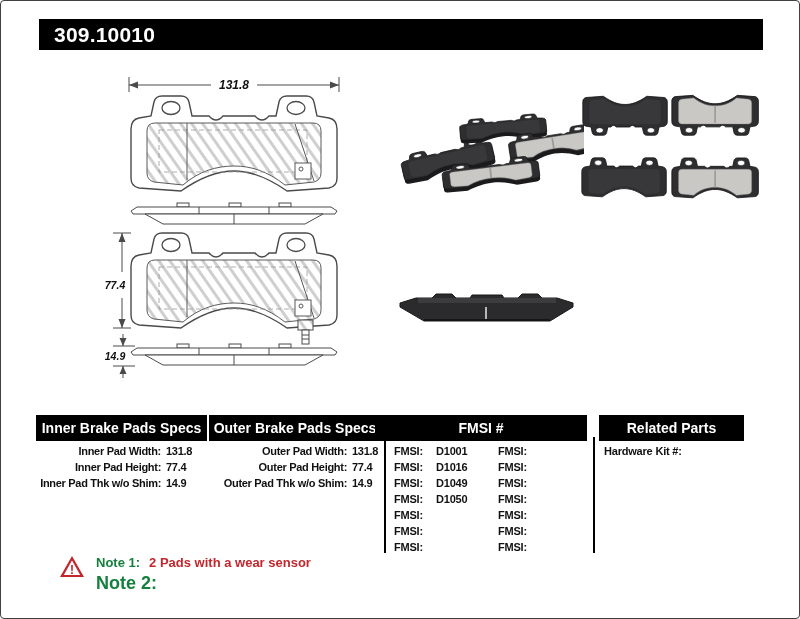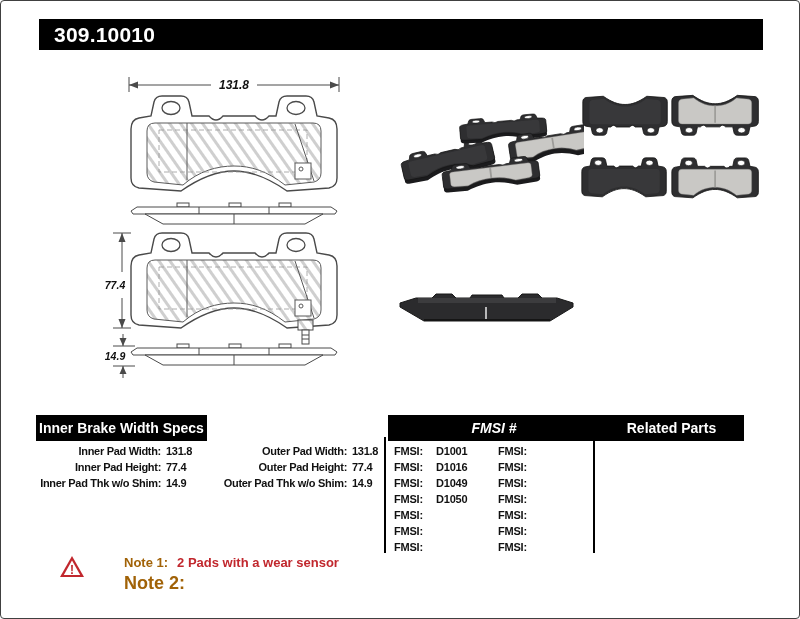--- a/index.html
+++ b/index.html
@@ -15,21 +15,21 @@
     justify-content:space-between;padding:0 15px;box-sizing:border-box;
     font-weight:bold;font-size:21px;letter-spacing:0.2px;
   }
   
   .thead{
     position:absolute;top:414px;height:26px;background:#000;color:#fff;
     font-weight:bold;font-size:14px;display:flex;align-items:center;justify-content:center;
   }
   .th-inner{left:35px;width:171px;}
   .th-outer{left:208px;width:172px;}
-  .th-fmsi{left:387px;width:212px;font-style:italic;}
+  .th-fmsi{left:374px;width:212px;}
   .th-related{left:598px;width:145px;}
   .vdiv{position:absolute;top:436px;width:2px;height:116px;background:#000;}
   .vdiv1{left:383px;}
   .vdiv2{left:592px;}
   
   .specs{position:absolute;top:444px;font-size:11px;font-weight:bold;letter-spacing:-0.3px;}
   .specs-inner{left:35px;width:172px;}
   .specs-outer{left:208px;width:172px;}
   .spec-row{display:flex;height:16px;align-items:flex-start;white-space:nowrap;}
   .spec-label{text-align:right;flex:none;}
@@ -43,21 +43,21 @@
   .fmsi-v1{margin-left:8px;width:58px;}
   .fmsi-l2{margin-left:4px;width:34px;}
   .fmsi-v2{margin-left:8px;}
   
   .related{position:absolute;left:598px;top:444px;width:167px;font-size:11px;font-weight:bold;letter-spacing:-0.2px;}
   .related-row{display:flex;height:16px;align-items:baseline;padding-left:5px;white-space:nowrap;}
   
   .warn-icon{position:absolute;left:58px;top:554px;}
   .note1{position:absolute;left:95px;top:554px;display:flex;font-size:13px;font-weight:bold;white-space:nowrap;}
   .note2{position:absolute;left:95px;top:572px;display:flex;font-size:18px;font-weight:bold;white-space:nowrap;}
-  .note-label{color:#a16207;margin-left:28px;}
+  .note-label{color:#15803d;}
   .note-text{color:#c1272d;margin-left:9px;}
   
   .drawing-svg{position:absolute;left:100px;top:68px;}
   .photo1{position:absolute;left:393px;top:88px;}
   .photo2{position:absolute;left:578px;top:86px;}
   .photo3{position:absolute;left:393px;top:286px;}
   .dim-text{font-family:"Liberation Sans", sans-serif;font-weight:bold;font-style:italic;fill:#111;}
 </style>
 </head>
 <body>
@@ -206,21 +206,22 @@
     </g>
   </svg>
 
   <svg class="photo3" width="185" height="44" viewBox="0 0 185 44">
     <path d="M 6,16 L 22,11 L 38,11 L 42,7 L 58,7 L 62,11 L 76,11 L 78,8 L 108,8 L 110,11 L 124,11 L 128,7 L 144,7 L 148,11 L 163,11 L 179,16 L 179,20 L 156,34 L 30,34 L 6,20 Z" fill="#2b2b2d" stroke="#191919" stroke-width="1"></path>
     <rect x="24" y="11" width="138" height="5" fill="#3c3c3e"></rect>
     <line x1="92" y1="20" x2="92" y2="34" stroke="#e8e8e8" stroke-width="1.5"></line>
     <line x1="30" y1="33" x2="156" y2="33" stroke="#151515" stroke-width="2"></line>
   </svg>
 
-  <div class="thead th-inner">Inner Brake Width Specs</div>
+  <div class="thead th-inner">Inner Brake Pads Specs</div>
+  <div class="thead th-outer">Outer Brake Pads Specs</div>
   <div class="thead th-fmsi">FMSI #</div>
   <div class="thead th-related">Related Parts</div>
   <div class="vdiv vdiv1"></div>
   <div class="vdiv vdiv2"></div>
 
   <div class="specs specs-inner">
     <div class="spec-row">
       <span class="spec-label">Inner Pad Width:</span>
       <span class="spec-value">131.8</span>
     </div>
@@ -287,20 +288,26 @@
       <span class="fmsi-v2"></span>
     </div>
     <div class="fmsi-row">
       <span class="fmsi-l1">FMSI:</span>
       <span class="fmsi-v1"></span>
       <span class="fmsi-l2">FMSI:</span>
       <span class="fmsi-v2"></span>
     </div>
   </div>
 
+  <div class="related">
+    <div class="related-row">
+      <span>Hardware Kit #:</span>
+      <span class="spec-value"></span>
+    </div>
+  </div>
 
   <svg class="warn-icon" width="26" height="23" viewBox="0 0 26 23">
     <polygon points="13,1 25,22 1,22" fill="#c1272d"></polygon>
     <polygon points="13,5.5 21.2,20 4.8,20" fill="#ffffff"></polygon>
     <text x="13" y="18.5" text-anchor="middle" font-size="12" font-weight="bold" fill="#c1272d" font-family="Liberation Sans, sans-serif">!</text>
   </svg>
   <div class="note1">
     <span class="note-label">Note 1:</span>
     <span class="note-text">2 Pads with a wear sensor</span>
   </div>

